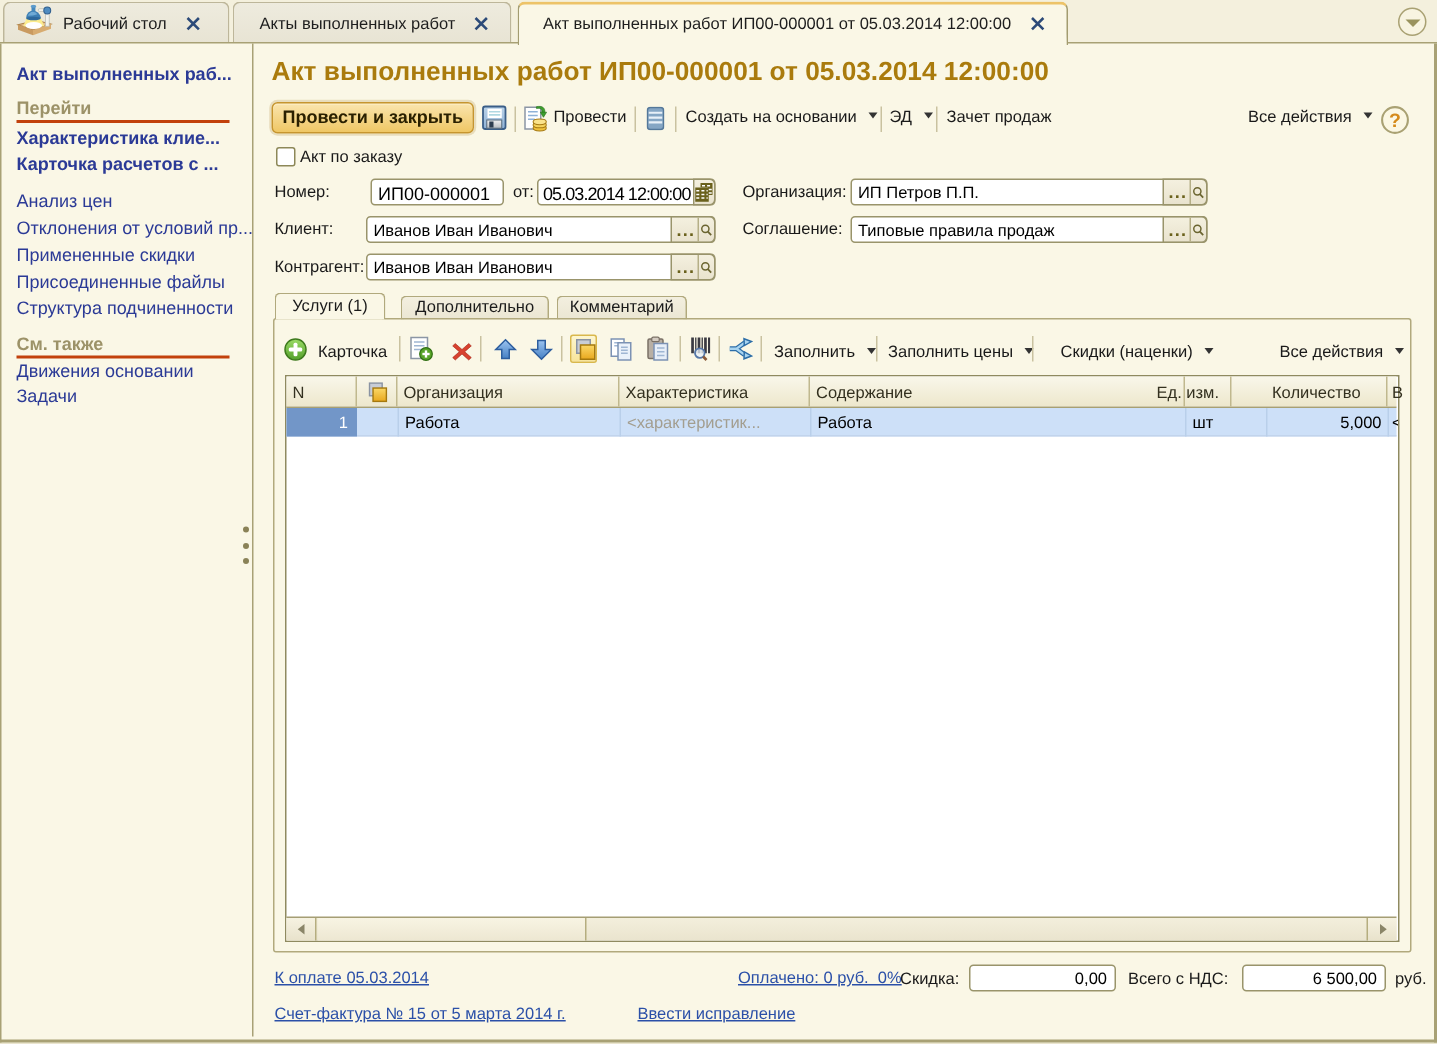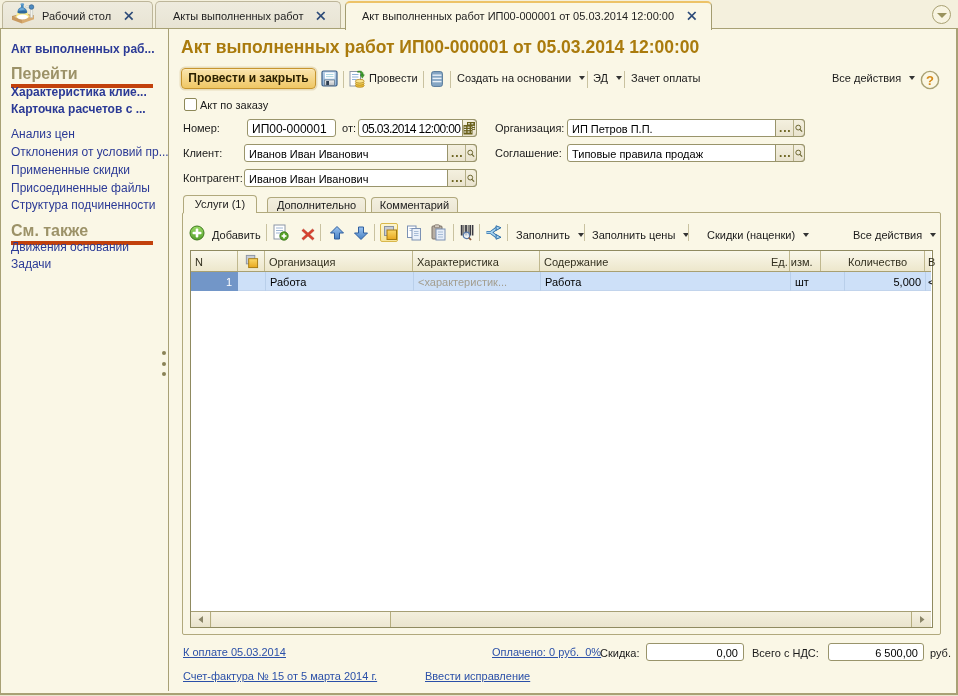--- a/index.html
+++ b/index.html
@@ -17,21 +17,21 @@
 .closex svg { display:block; }
 
 #cornerbtn { position:absolute; top:5px; left:932px; width:19px; height:19px; border:1px solid #A9A173; border-radius:50%; background:#F8F4E1; }
 #cornerbtn .tri { position:absolute; left:3.5px; top:7px; width:0; height:0; border-left:5px solid transparent; border-right:5px solid transparent; border-top:5.5px solid #9A935E; }
 
 #pane { position:absolute; top:29px; left:0; width:958px; height:666px; background:#FAF7E6; border-left:1px solid #A8A175; border-right:2px solid #A8A175; border-bottom:2px solid #A8A175; }
 
 #sidebar { position:absolute; top:0; left:0; width:168px; height:662px; border-right:1px solid #A8A176; }
 .side-item { position:absolute; left:10px; white-space:nowrap; color:#2B3A96; font-size:12px; }
 .side-item.b { font-weight:bold; }
-.side-head { position:absolute; left:10px; width:142px; color:#9C9268; font-weight:bold; font-size:16px; border-bottom:4px solid #c2410c; white-space:nowrap; }
+.side-head { position:absolute; left:10px; width:142px; color:#9C9268; font-weight:bold; font-size:12px; border-bottom:2px solid #c2410c; white-space:nowrap; }
 .grip { position:absolute; width:4px; height:4px; border-radius:50%; background:#8A8257; left:161px; }
 
 #content { position:absolute; top:2px; left:169px; width:787px; height:662px; }
 #title { position:absolute; left:11px; top:6px; font-size:17.5px; font-weight:bold; color:#AA7B0D; white-space:nowrap; }
 
 .tbtext { position:absolute; white-space:nowrap; color:#1a1a1a; }
 .sep { position:absolute; width:1px; background:#C9C2A0; }
 .dd { display:inline-block; width:0; height:0; border-left:3.5px solid transparent; border-right:3.5px solid transparent; border-top:4px solid #333; vertical-align:2px; margin-left:5px; }
 #btn-main { position:absolute; left:11px; top:37px; width:135px; height:21px; border:1px solid #C6952F; border-radius:4px; background:linear-gradient(#FAE5AE,#EFC765); font-weight:bold; font-size:12px; color:#2A2000; text-align:center; line-height:19px; box-shadow:inset 0 1px 0 #FCEBBE, 0 0 0 1.5px #E8DDBC; }
 
@@ -167,21 +167,21 @@
       <rect x="0.6" y="0.6" width="10.8" height="14.8" rx="2" fill="#85A6C4" stroke="#54789A" stroke-width="1"></rect>
       <line x1="1.5" y1="4.2" x2="10.5" y2="4.2" stroke="#E8F0F8" stroke-width="1.4"></line>
       <line x1="1.5" y1="7.4" x2="10.5" y2="7.4" stroke="#E8F0F8" stroke-width="1.4"></line>
       <line x1="1.5" y1="10.6" x2="10.5" y2="10.6" stroke="#E8F0F8" stroke-width="1.4"></line>
     </svg>
     <div class="sep" style="left:280px; top:40px; height:17px;"></div>
     <div class="tbtext" style="left:287px; top:41px;">Создать на основании <span class="dd"></span></div>
     <div class="sep" style="left:417px; top:40px; height:17px;"></div>
     <div class="tbtext" style="left:423px; top:41px;">ЭД <span class="dd"></span></div>
     <div class="sep" style="left:454px; top:40px; height:17px;"></div>
-    <div class="tbtext" style="left:461px; top:41px;">Зачет оплаты</div>
+    <div class="tbtext" style="left:461px; top:41px;">Зачет продаж</div>
     <div class="tbtext" style="left:662px; top:41px;">Все действия <span class="dd"></span></div>
     <svg class="abs" style="left:750px; top:39px;" width="20" height="20" viewBox="0 0 20 20">
       <circle cx="10" cy="10" r="8.6" fill="#FBF7E3" stroke="#A9A173" stroke-width="1.4"></circle>
       <text x="10" y="14.5" font-family="Liberation Sans" font-size="13" font-weight="bold" fill="#D58A1A" text-anchor="middle">?</text>
     </svg>
 
     <div class="checkbox" style="left:14px; top:67px;"></div>
     <div class="ilabel" style="left:30px; top:68px;">Акт по заказу</div>
 
     <div class="ilabel" style="left:13px; top:91px;">Номер:</div>
@@ -267,21 +267,21 @@
         <defs>
             <linearGradient id="gr1" x1="0" y1="0" x2="0" y2="1">
               <stop offset="0" stop-color="#9ADB66"></stop>
               <stop offset="1" stop-color="#55A02C"></stop>
             </linearGradient>
           </defs>
         <circle cx="8" cy="8" r="7" fill="url(#gr1)" stroke="#3E7A1E" stroke-width="1"></circle>
         <rect x="6.7" y="3.5" width="2.6" height="9" rx="1" fill="#fff"></rect>
         <rect x="3.5" y="6.7" width="9" height="2.6" rx="1" fill="#fff"></rect>
       </svg>
-      <div class="tbtext" style="left:29px; top:16px;">Добавить</div>
+      <div class="tbtext" style="left:29px; top:16px;">Карточка</div>
       <div class="sep" style="left:83px; top:11px; height:17px;"></div>
       <svg class="abs" style="left:89px; top:11px;" width="17" height="17" viewBox="0 0 17 17">
         <rect x="2" y="1" width="11" height="14" fill="#fff" stroke="#8C96A5" stroke-width="1"></rect>
         <line x1="4" y1="4" x2="11" y2="4" stroke="#9FB6D3" stroke-width="1"></line>
         <line x1="4" y1="6.5" x2="11" y2="6.5" stroke="#9FB6D3" stroke-width="1"></line>
         <line x1="4" y1="9" x2="11" y2="9" stroke="#9FB6D3" stroke-width="1"></line>
         <circle cx="12" cy="12" r="4.2" fill="#58A428" stroke="#2F6E12" stroke-width="0.8"></circle>
         <rect x="11.2" y="9.6" width="1.6" height="4.8" fill="#fff"></rect>
         <rect x="9.6" y="11.2" width="4.8" height="1.6" fill="#fff"></rect>
       </svg>

